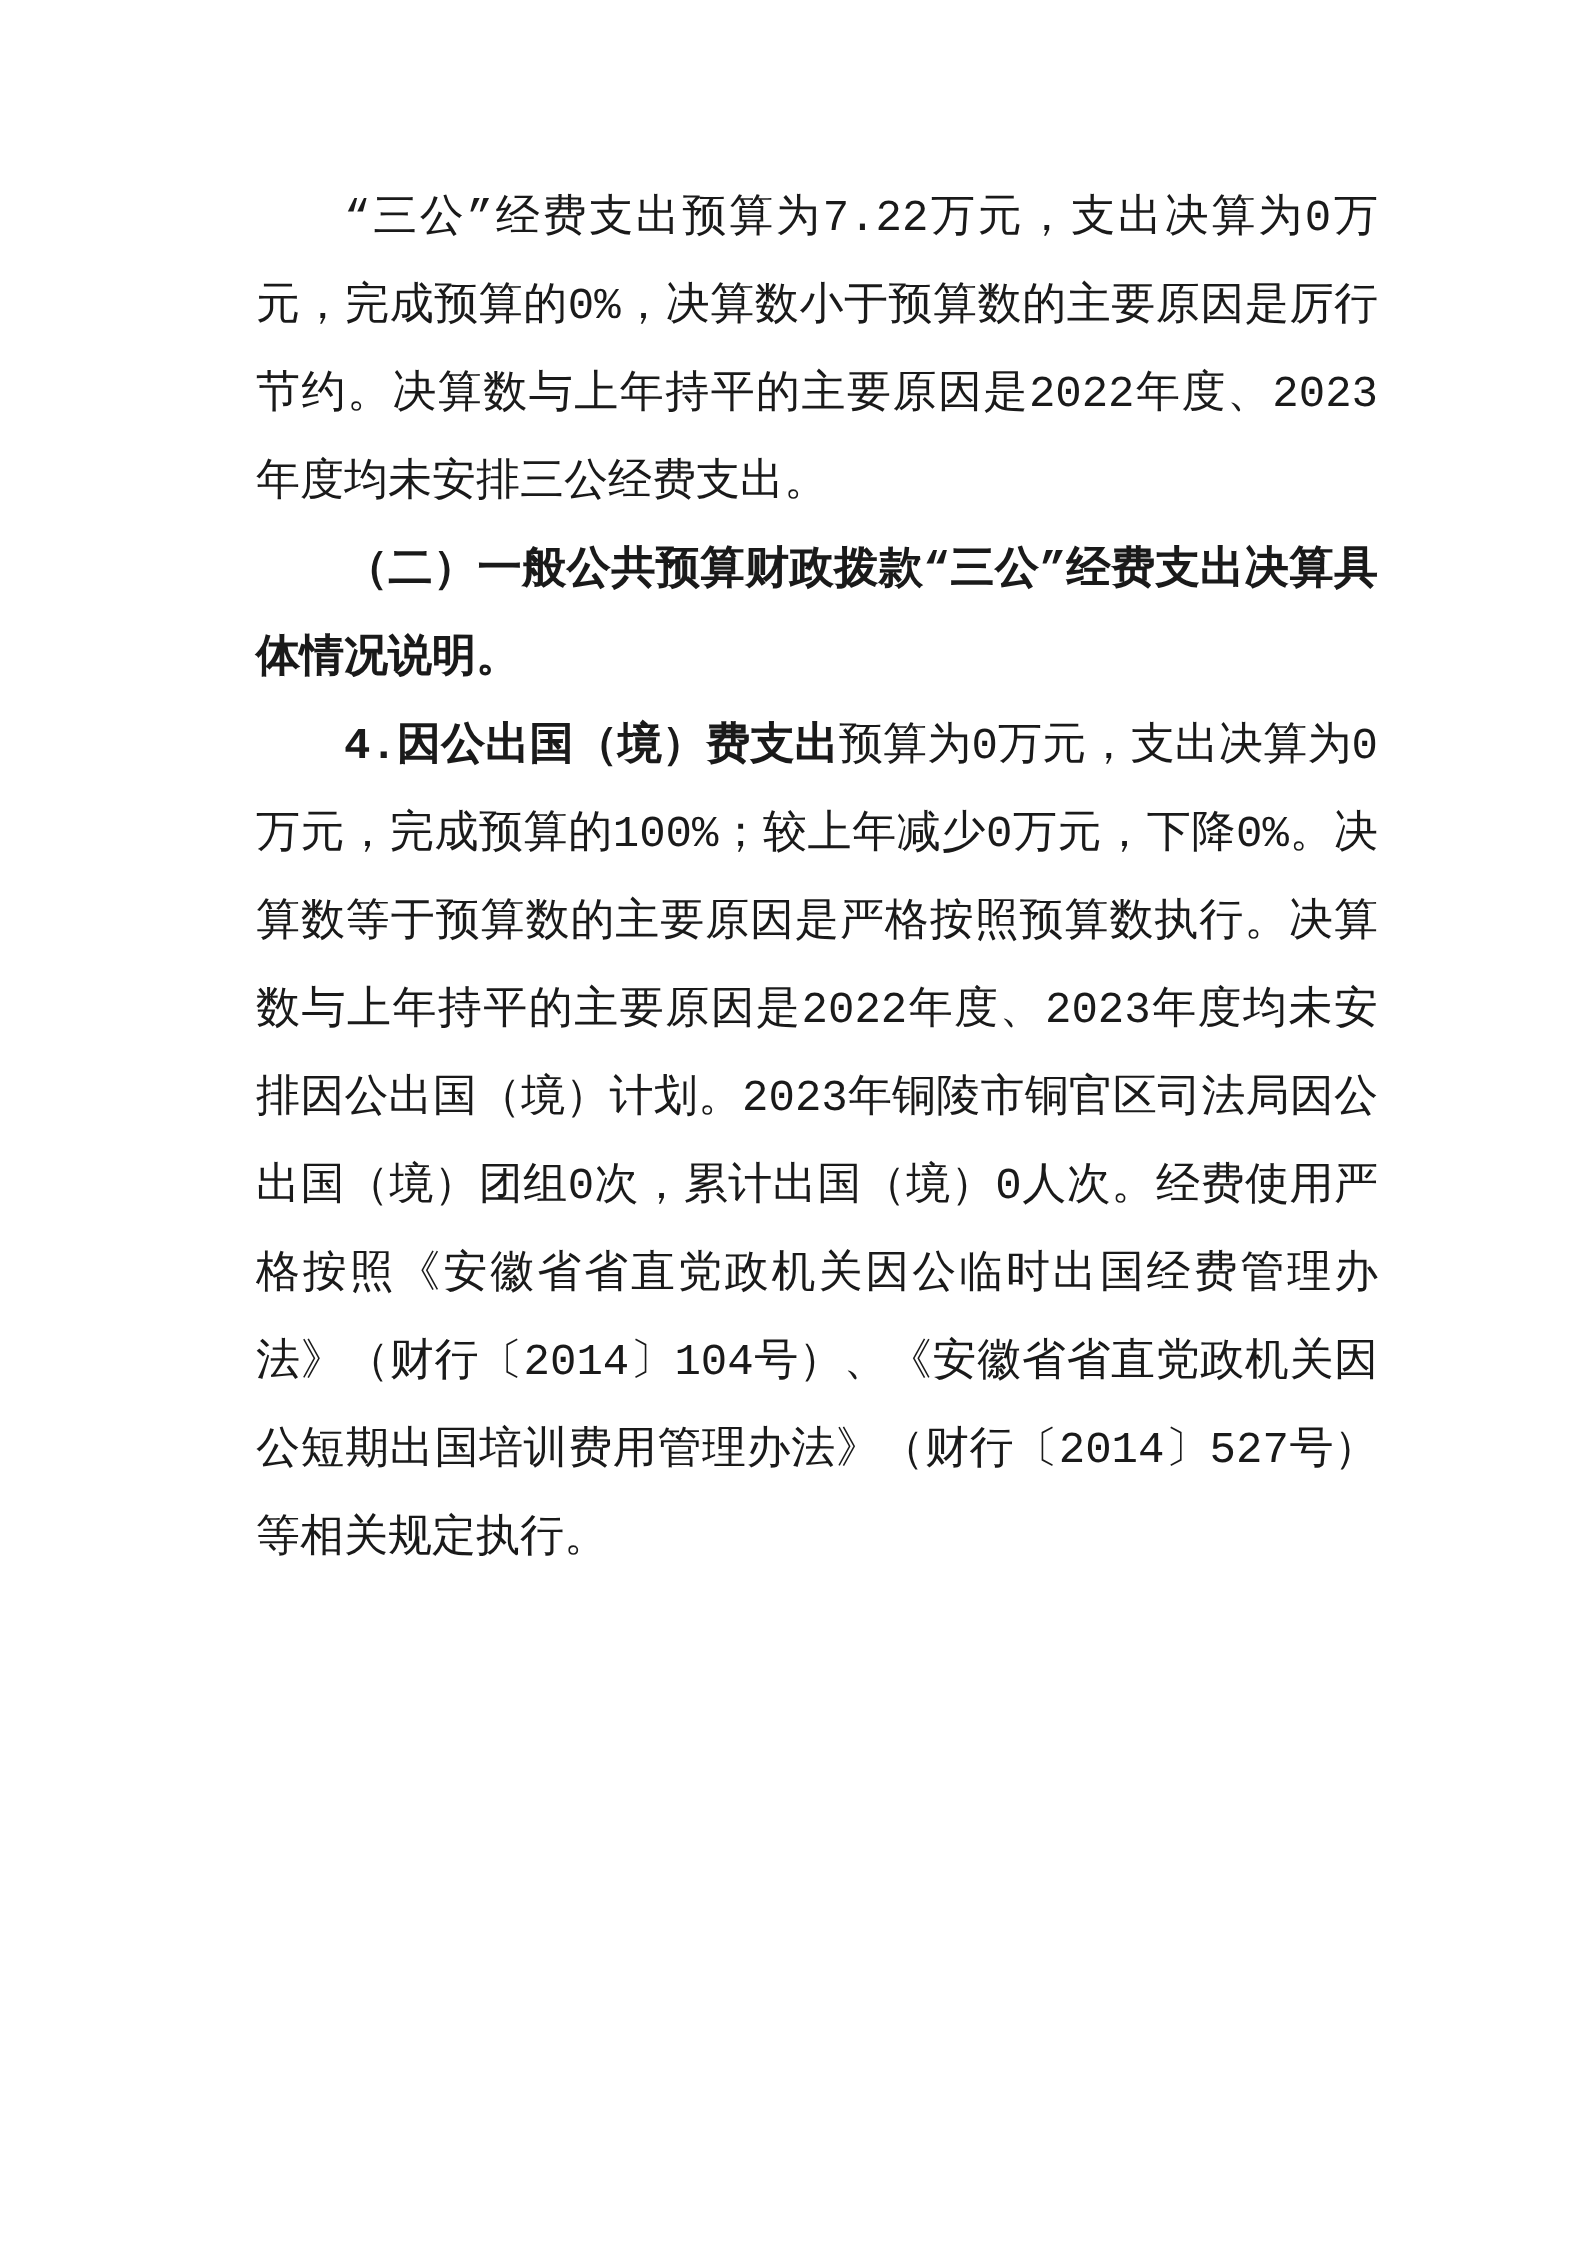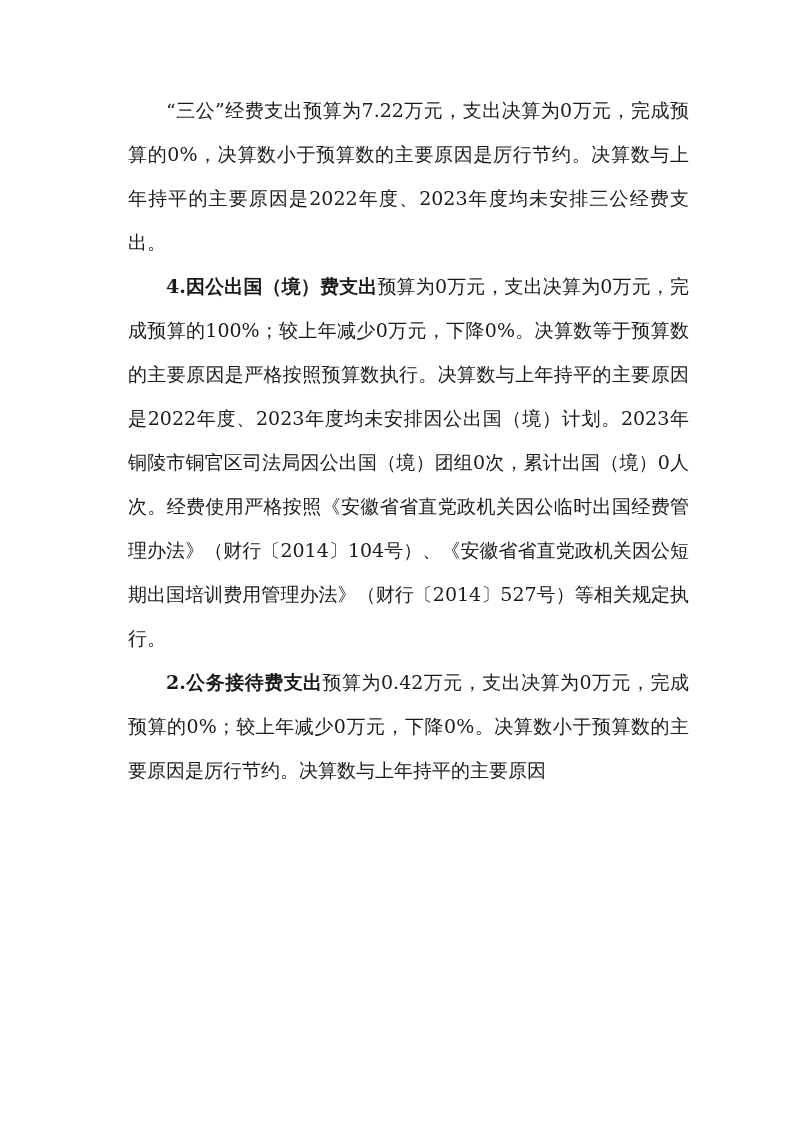--- a/index.html
+++ b/index.html
@@ -16,36 +16,37 @@
     overflow: hidden;
   }
   .page {
     box-sizing: border-box;
     width: 793px;
     height: 1122px;
     padding: 88px 104px 60px 128px;
     position: relative;
   }
   .doc-body {
-    font-size: 19px;
+    font-size: 22px;
     line-height: 44px;
     text-align: justify;
     text-justify: inter-ideograph;
+    font-family: Liberation Mono, monospace;
   }
   p {
     margin: 0;
     padding: 0;
     text-indent: 2em;
   }
   .bold {
     font-weight: bold;
   }
 </style>
 </head>
 <body>
 
 <div class="page">
   <div class="doc-body" id="doc-body">
       <p><span>“三公”经费支出预算为7.22万元，支出决算为0万元，完成预算的0%，决算数小于预算数的主要原因是厉行节约。决算数与上年持平的主要原因是2022年度、2023年度均未安排三公经费支出。</span></p>
+      <p><span class="bold">（二）一般公共预算财政拨款“三公”经费支出决算具体情况说明。</span></p>
       <p><span class="bold">4.因公出国（境）费支出</span><span>预算为0万元，支出决算为0万元，完成预算的100%；较上年减少0万元，下降0%。决算数等于预算数的主要原因是严格按照预算数执行。决算数与上年持平的主要原因是2022年度、2023年度均未安排因公出国（境）计划。2023年铜陵市铜官区司法局因公出国（境）团组0次，累计出国（境）0人次。经费使用严格按照《安徽省省直党政机关因公临时出国经费管理办法》（财行〔2014〕104号）、《安徽省省直党政机关因公短期出国培训费用管理办法》（财行〔2014〕527号）等相关规定执行。</span></p>
-      <p><span class="bold">2.公务接待费支出</span><span>预算为0.42万元，支出决算为0万元，完成预算的0%；较上年减少0万元，下降0%。决算数小于预算数的主要原因是厉行节约。决算数与上年持平的主要原因</span></p>
     </div>
 </div>
 
 </body></html>

